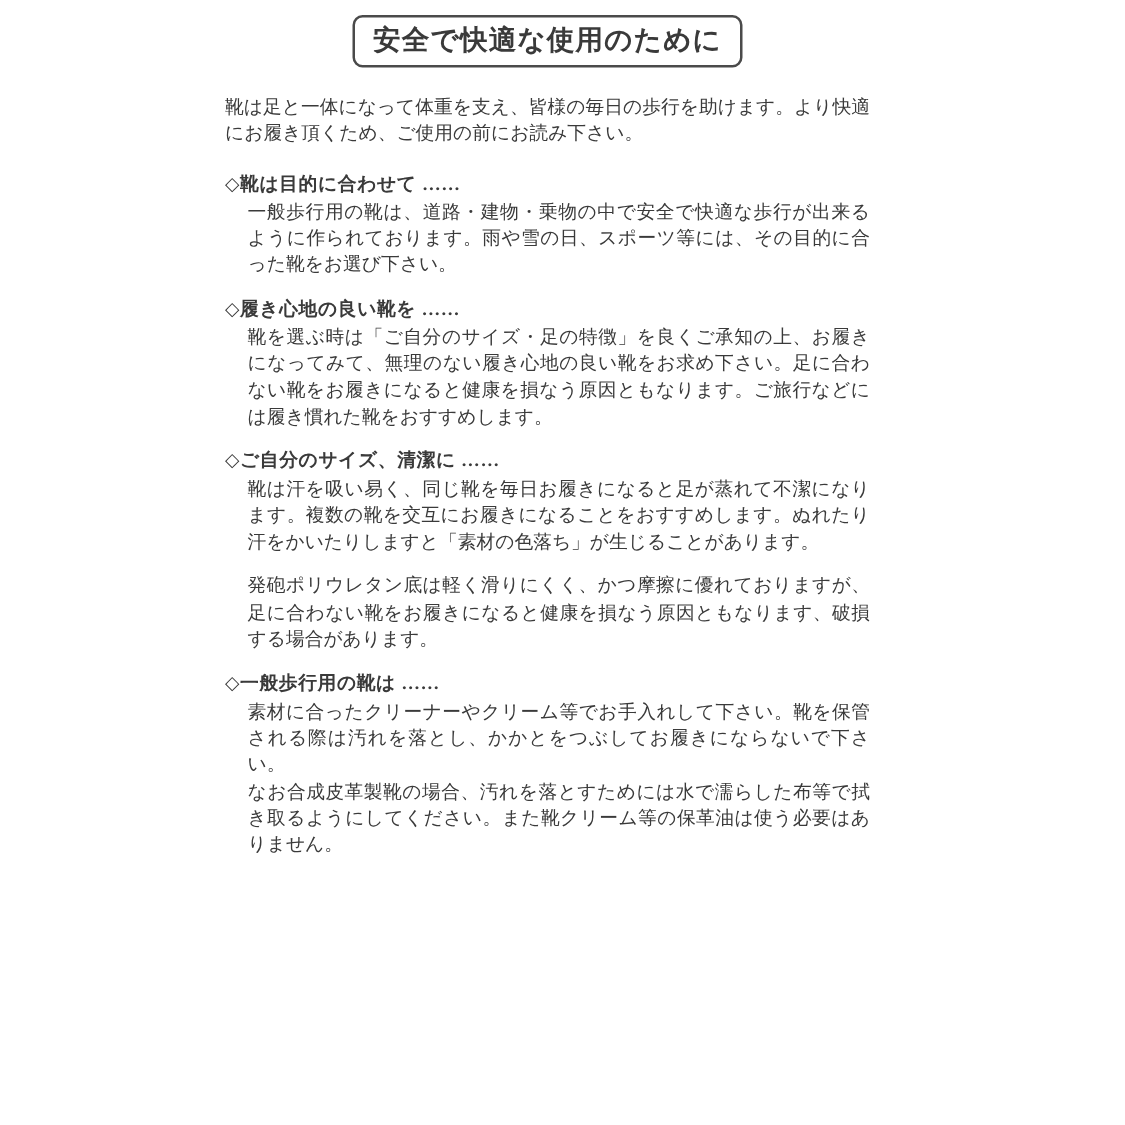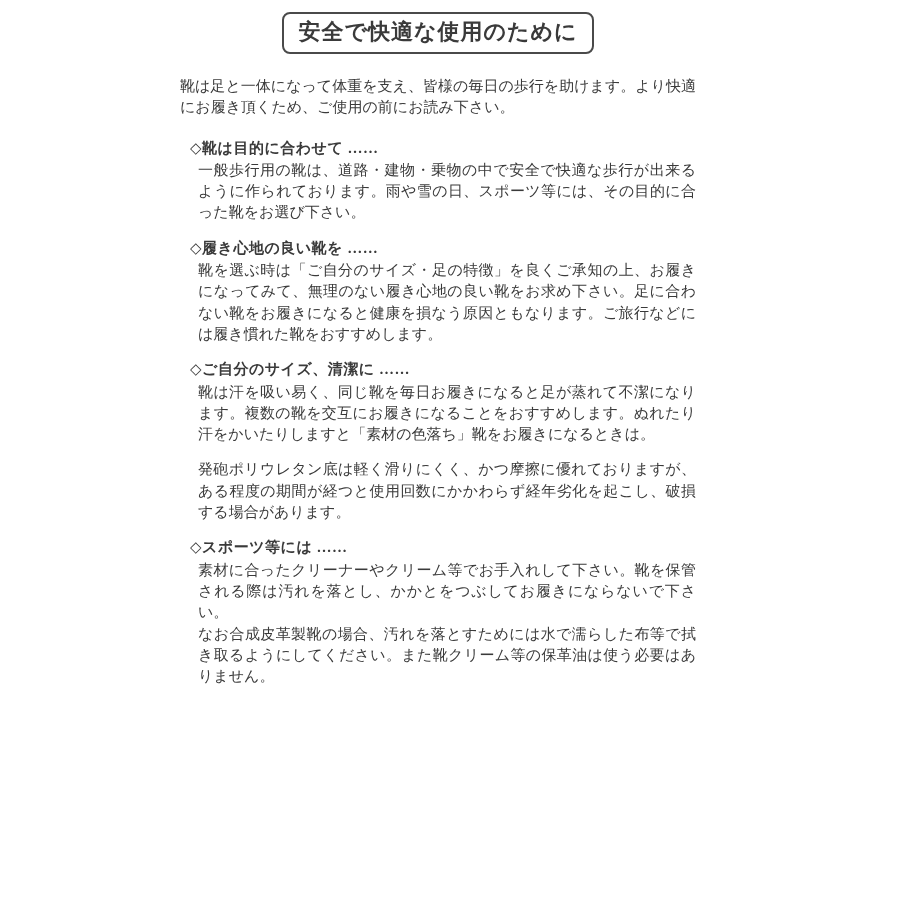--- a/index.html
+++ b/index.html
@@ -43,21 +43,21 @@
   .intro {
     margin: 0 0 19px 0;
     text-align: justify;
     font-family: Liberation Serif, serif;
   }
   .section {
     margin-bottom: 14px;
   }
   .section-heading {
     font-weight: bold;
-    margin: 0 0 1px 10px;
+    margin: 0 0 1px 0;
     letter-spacing: 0.5px;
   }
   .section-body {
     margin: 0;
     padding-left: 18px;
     text-align: justify;
   }
   .section-body p {
     margin: 0;
   }
@@ -86,33 +86,33 @@
       <div class="section-heading">◇履き心地の良い靴を ……</div>
       <div class="section-body">
         <p>靴を選ぶ時は「ご自分のサイズ・足の特徴」を良くご承知の上、お履きになってみて、無理のない履き心地の良い靴をお求め下さい。足に合わない靴をお履きになると健康を損なう原因ともなります。ご旅行などには履き慣れた靴をおすすめします。</p>
       </div>
     </div>
 
 
     <div class="section">
       <div class="section-heading">◇ご自分のサイズ、清潔に ……</div>
       <div class="section-body">
-        <p>靴は汗を吸い易く、同じ靴を毎日お履きになると足が蒸れて不潔になります。複数の靴を交互にお履きになることをおすすめします。ぬれたり汗をかいたりしますと「素材の色落ち」靴をお履きになるときは。</p>
+        <p>靴は汗を吸い易く、同じ靴を毎日お履きになると足が蒸れて不潔になります。複数の靴を交互にお履きになることをおすすめします。ぬれたり汗をかいたりしますと「素材の色落ち」が生じることがあります。</p>
       </div>
     </div>
 
 
     <div class="section">
       <div class="section-body">
-        <p>発砲ポリウレタン底は軽く滑りにくく、かつ摩擦に優れておりますが、ある程度の期間が経つと使用回数にかかわらず経年劣化を起こし、破損する場合があります。</p>
+        <p>発砲ポリウレタン底は軽く滑りにくく、かつ摩擦に優れておりますが、足に合わない靴をお履きになると健康を損なう原因ともなります、破損する場合があります。</p>
       </div>
     </div>
 
     <div class="section">
-      <div class="section-heading">◇スポーツ等には ……</div>
+      <div class="section-heading">◇一般歩行用の靴は ……</div>
       <div class="section-body">
         <p>素材に合ったクリーナーやクリーム等でお手入れして下さい。靴を保管される際は汚れを落とし、かかとをつぶしてお履きにならないで下さい。</p>
         <p>なお合成皮革製靴の場合、汚れを落とすためには水で濡らした布等で拭き取るようにしてください。また靴クリーム等の保革油は使う必要はありません。</p>
       </div>
     </div>
 
   </div>
 </div>
 
 </body></html>

